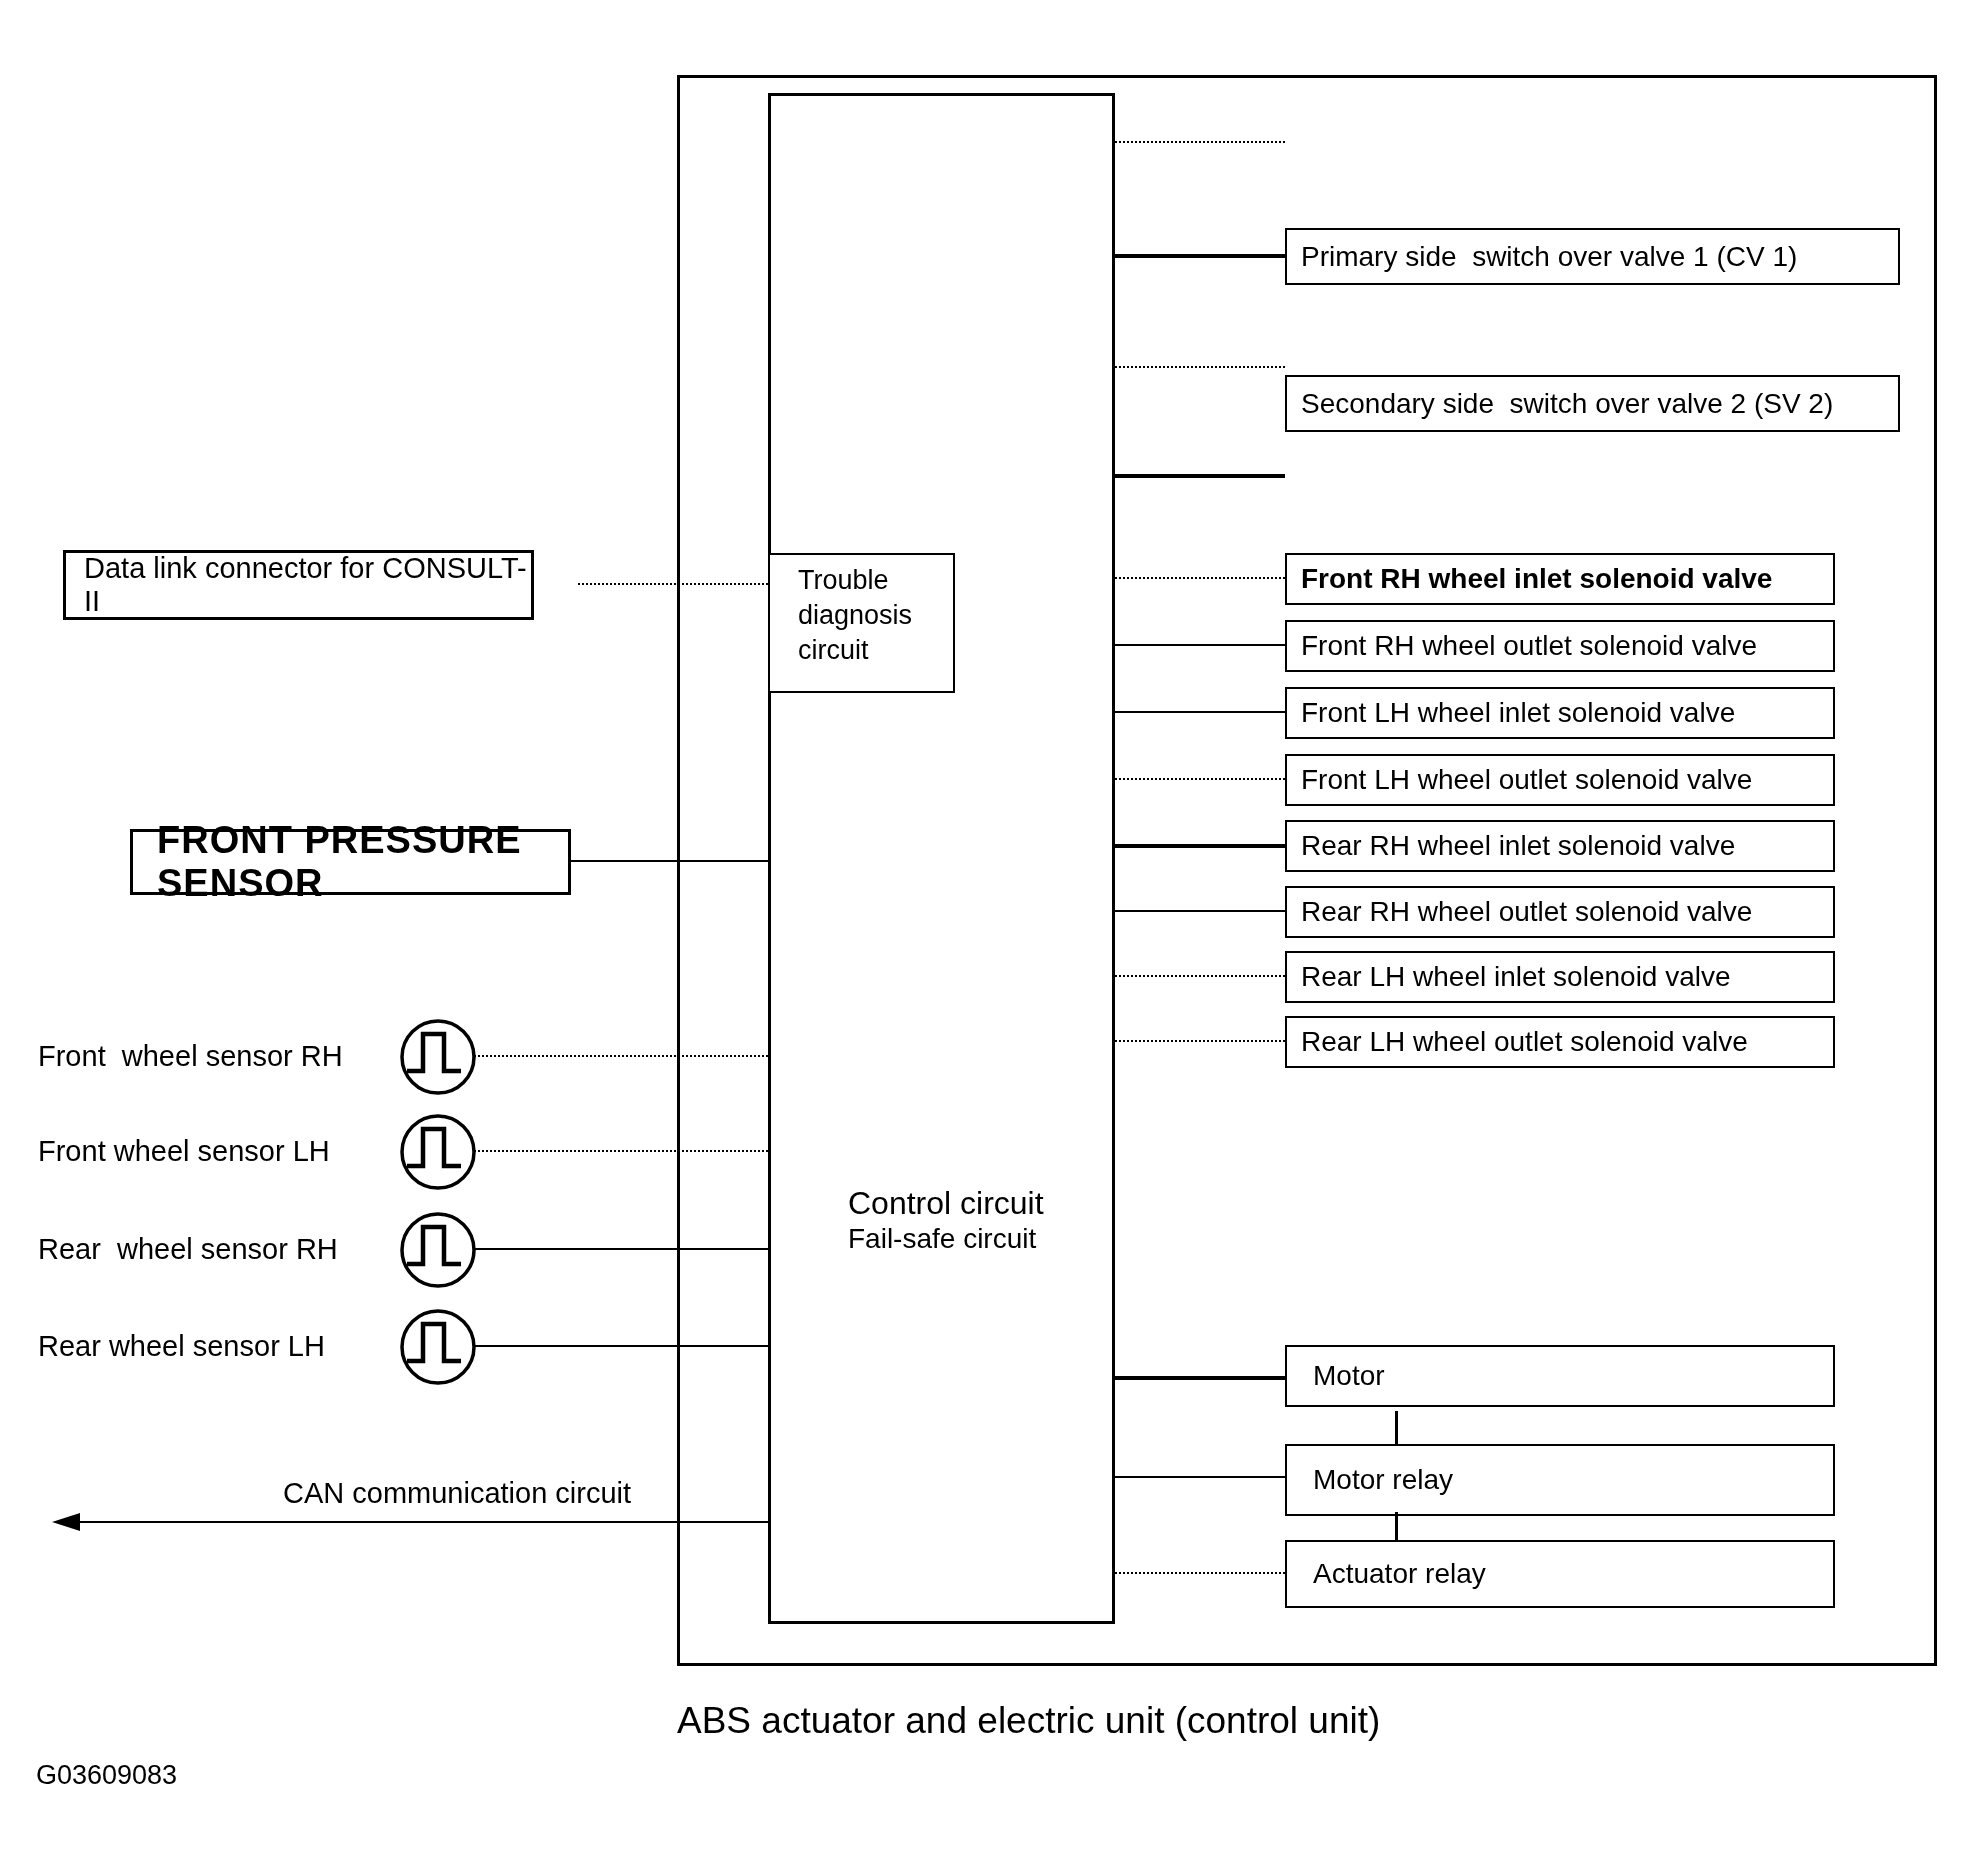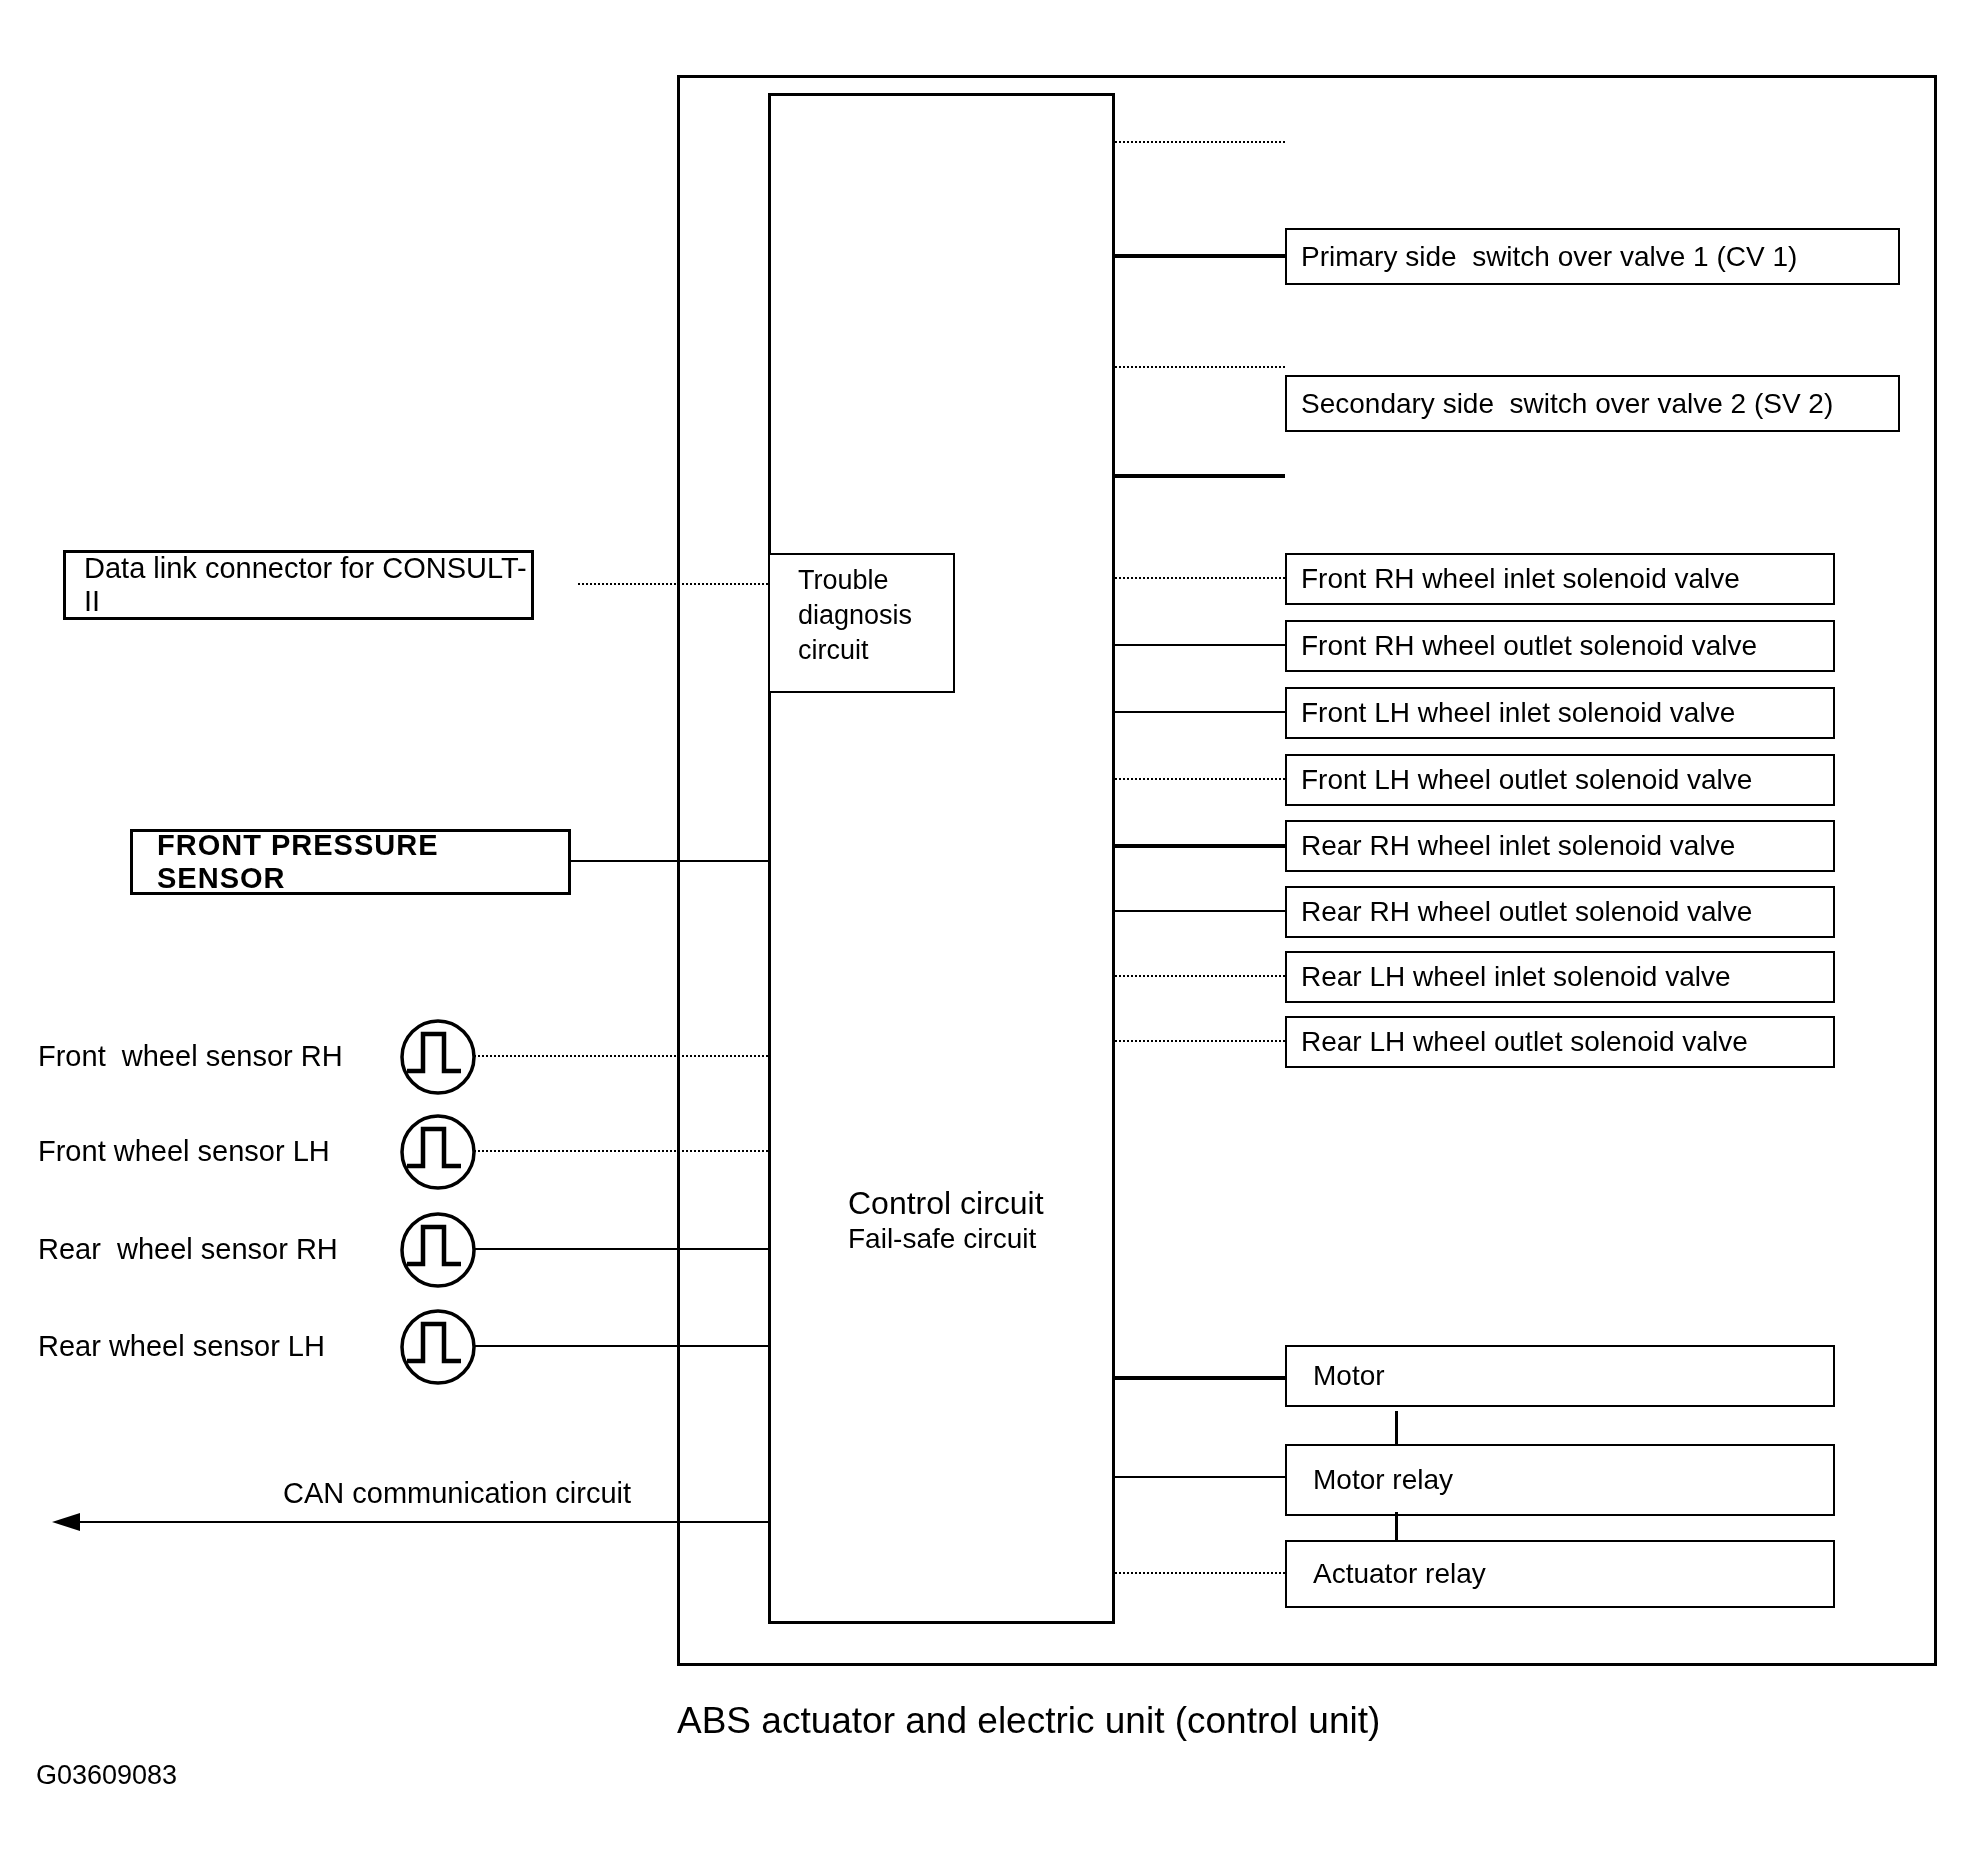--- a/index.html
+++ b/index.html
@@ -37,21 +37,21 @@
   <div class="box" style="left:768px;top:93px;width:347px;height:1531px;"></div>
   <div class="lbl" style="left:848px;top:1185px;font-size:32px;">Control circuit</div>
   <div class="lbl" style="left:848px;top:1223px;font-size:28px;">Fail-safe circuit</div>
 
   <div class="box" style="left:768px;top:553px;width:187px;height:140px;border-width:2.5px;
               padding:8px 8px 8px 28px;font-size:27px;line-height:1.3;align-items:flex-start;white-space:normal;">Trouble diagnosis circuit</div>
 
   <div class="box" style="left:63px;top:550px;width:471px;height:70px;padding-left:18px;font-size:29px;">Data link connector for CONSULT-II</div>
   <div class="hline dotted" style="left:578px;top:583px;width:190px;"></div>
 
-  <div class="box" style="left:130px;top:829px;width:441px;height:66px;padding-left:24px;font-size:29px;font-weight:600;letter-spacing:1px;">FRONT PRESSURE SENSOR</div>
+  <div class="box" style="left:130px;top:829px;width:441px;height:66px;padding-left:24px;font-size:38px;font-weight:600;letter-spacing:1px;">FRONT PRESSURE SENSOR</div>
   <div class="hline" style="left:571px;top:860px;width:197px;"></div>
 
   <div class="lbl" style="left:38px;top:1040px;">Front  wheel sensor RH</div>
   <svg class="sensor-svg" style="left:399px;top:1018px;" viewBox="0 0 78 78">
     <circle cx="39" cy="39" r="36" fill="#fff" stroke="#000" stroke-width="3.5"></circle>
     <path d="M8 53 H24 V16 H45 V53 H62" fill="none" stroke="#000" stroke-width="4.5"></path>
   </svg>
   <div class="hline dotted" style="left:474px;top:1055px;width:294px;"></div>
 
   <div class="lbl" style="left:38px;top:1135px;">Front wheel sensor LH</div>
@@ -83,21 +83,21 @@
 
   <div class="hline thick" style="left:1115px;top:254px;width:170px;"></div>
   <div class="box valve" style="top:228px;">Primary side  switch over valve 1 (CV 1)</div>
 
   <div class="hline dotted" style="left:1115px;top:366px;width:170px;"></div>
   <div class="box valve" style="top:340px;margin-top:35px;">Secondary side  switch over valve 2 (SV 2)</div>
 
   <div class="hline thick" style="left:1115px;top:474px;width:170px;"></div>
 
   <div class="hline dotted" style="left:1115px;top:577px;width:170px;"></div>
-  <div class="box valve narrow" style="top:553px;">Front RH wheel inlet solenoid valve</div>
+  <div class="box valve narrow" style="top:553px;font-weight:bold;">Front RH wheel inlet solenoid valve</div>
 
   <div class="hline" style="left:1115px;top:644px;width:170px;"></div>
   <div class="box valve narrow" style="top:620px;">Front RH wheel outlet solenoid valve</div>
 
   <div class="hline" style="left:1115px;top:711px;width:170px;"></div>
   <div class="box valve narrow" style="top:687px;">Front LH wheel inlet solenoid valve</div>
 
   <div class="hline dotted" style="left:1115px;top:778px;width:170px;"></div>
   <div class="box valve narrow" style="top:754px;">Front LH wheel outlet solenoid valve</div>
 

